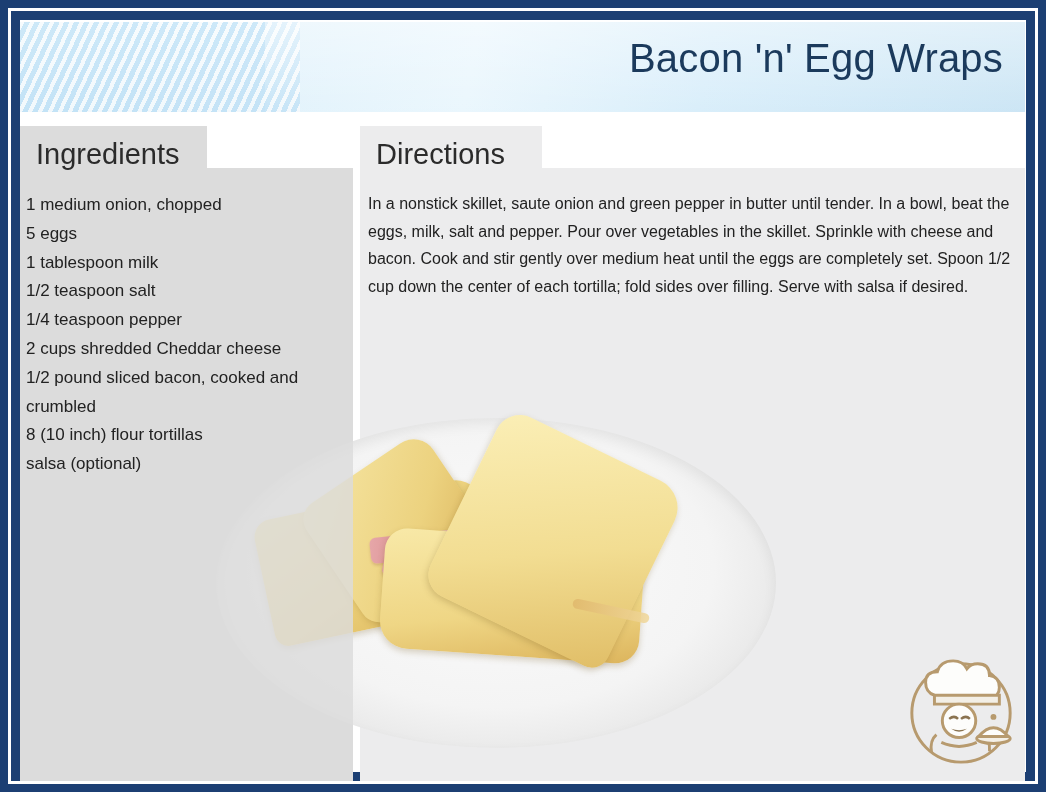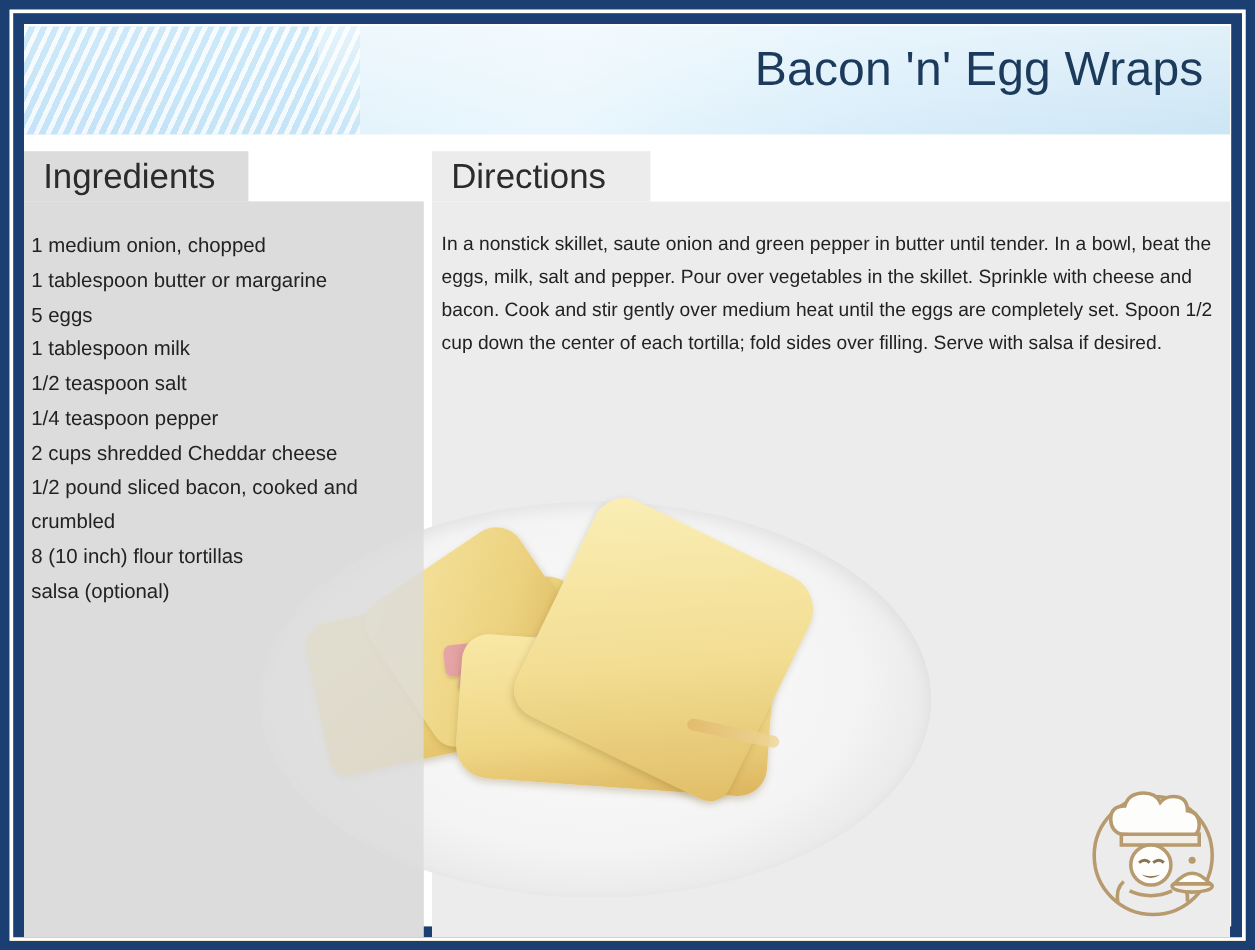--- a/index.html
+++ b/index.html
@@ -11,21 +11,21 @@
     width: 1046px;
     height: 792px;
     font-family: "Liberation Sans", sans-serif;
     overflow: hidden;
   }
   .slide {
     position: absolute;
     left: 0; top: 0;
     width: 1046px;
     height: 792px;
-    background: #eab308;
+    background: #a16207;
     box-sizing: border-box;
   }
   
   .frame-outer {
     position: absolute;
     left: 0; top: 0;
     width: 1046px; height: 792px;
     border: 8px solid #1c3f73;
     box-sizing: border-box;
   }
@@ -100,21 +100,21 @@
     width: 665px;
     height: 613px;
     background: #ececed;
   }
 
   .tab {
     position: absolute;
     background: #dcdcdc;
     color: #2b2b2b;
     font-size: 29px;
-    padding: 6px 16px 8px 16px;
+    padding: 12px 16px 8px 16px;
     box-sizing: border-box;
   }
   .tab-ingredients {
     left: 20px;
     top: 126px;
     width: 187px;
     height: 42px;
   }
   .tab-directions {
     left: 360px;
@@ -285,21 +285,20 @@
 
   <div class="tab tab-ingredients">
     <span class="tab-label">Ingredients</span>
   </div>
   <div class="tab tab-directions">
     <span class="tab-label">Directions</span>
   </div>
 
   <div class="ingredients-list">
     <div class="item">1 medium onion, chopped</div>
-    <div class="item">1 tablespoon butter or margarine</div>
     <div class="item">5 eggs</div>
     <div class="item">1 tablespoon milk</div>
     <div class="item">1/2 teaspoon salt</div>
     <div class="item">1/4 teaspoon pepper</div>
     <div class="item">2 cups shredded Cheddar cheese</div>
     <div class="item">1/2 pound sliced bacon, cooked and crumbled</div>
     <div class="item">8 (10 inch) flour tortillas</div>
     <div class="item">salsa (optional)</div>
   </div>
 

